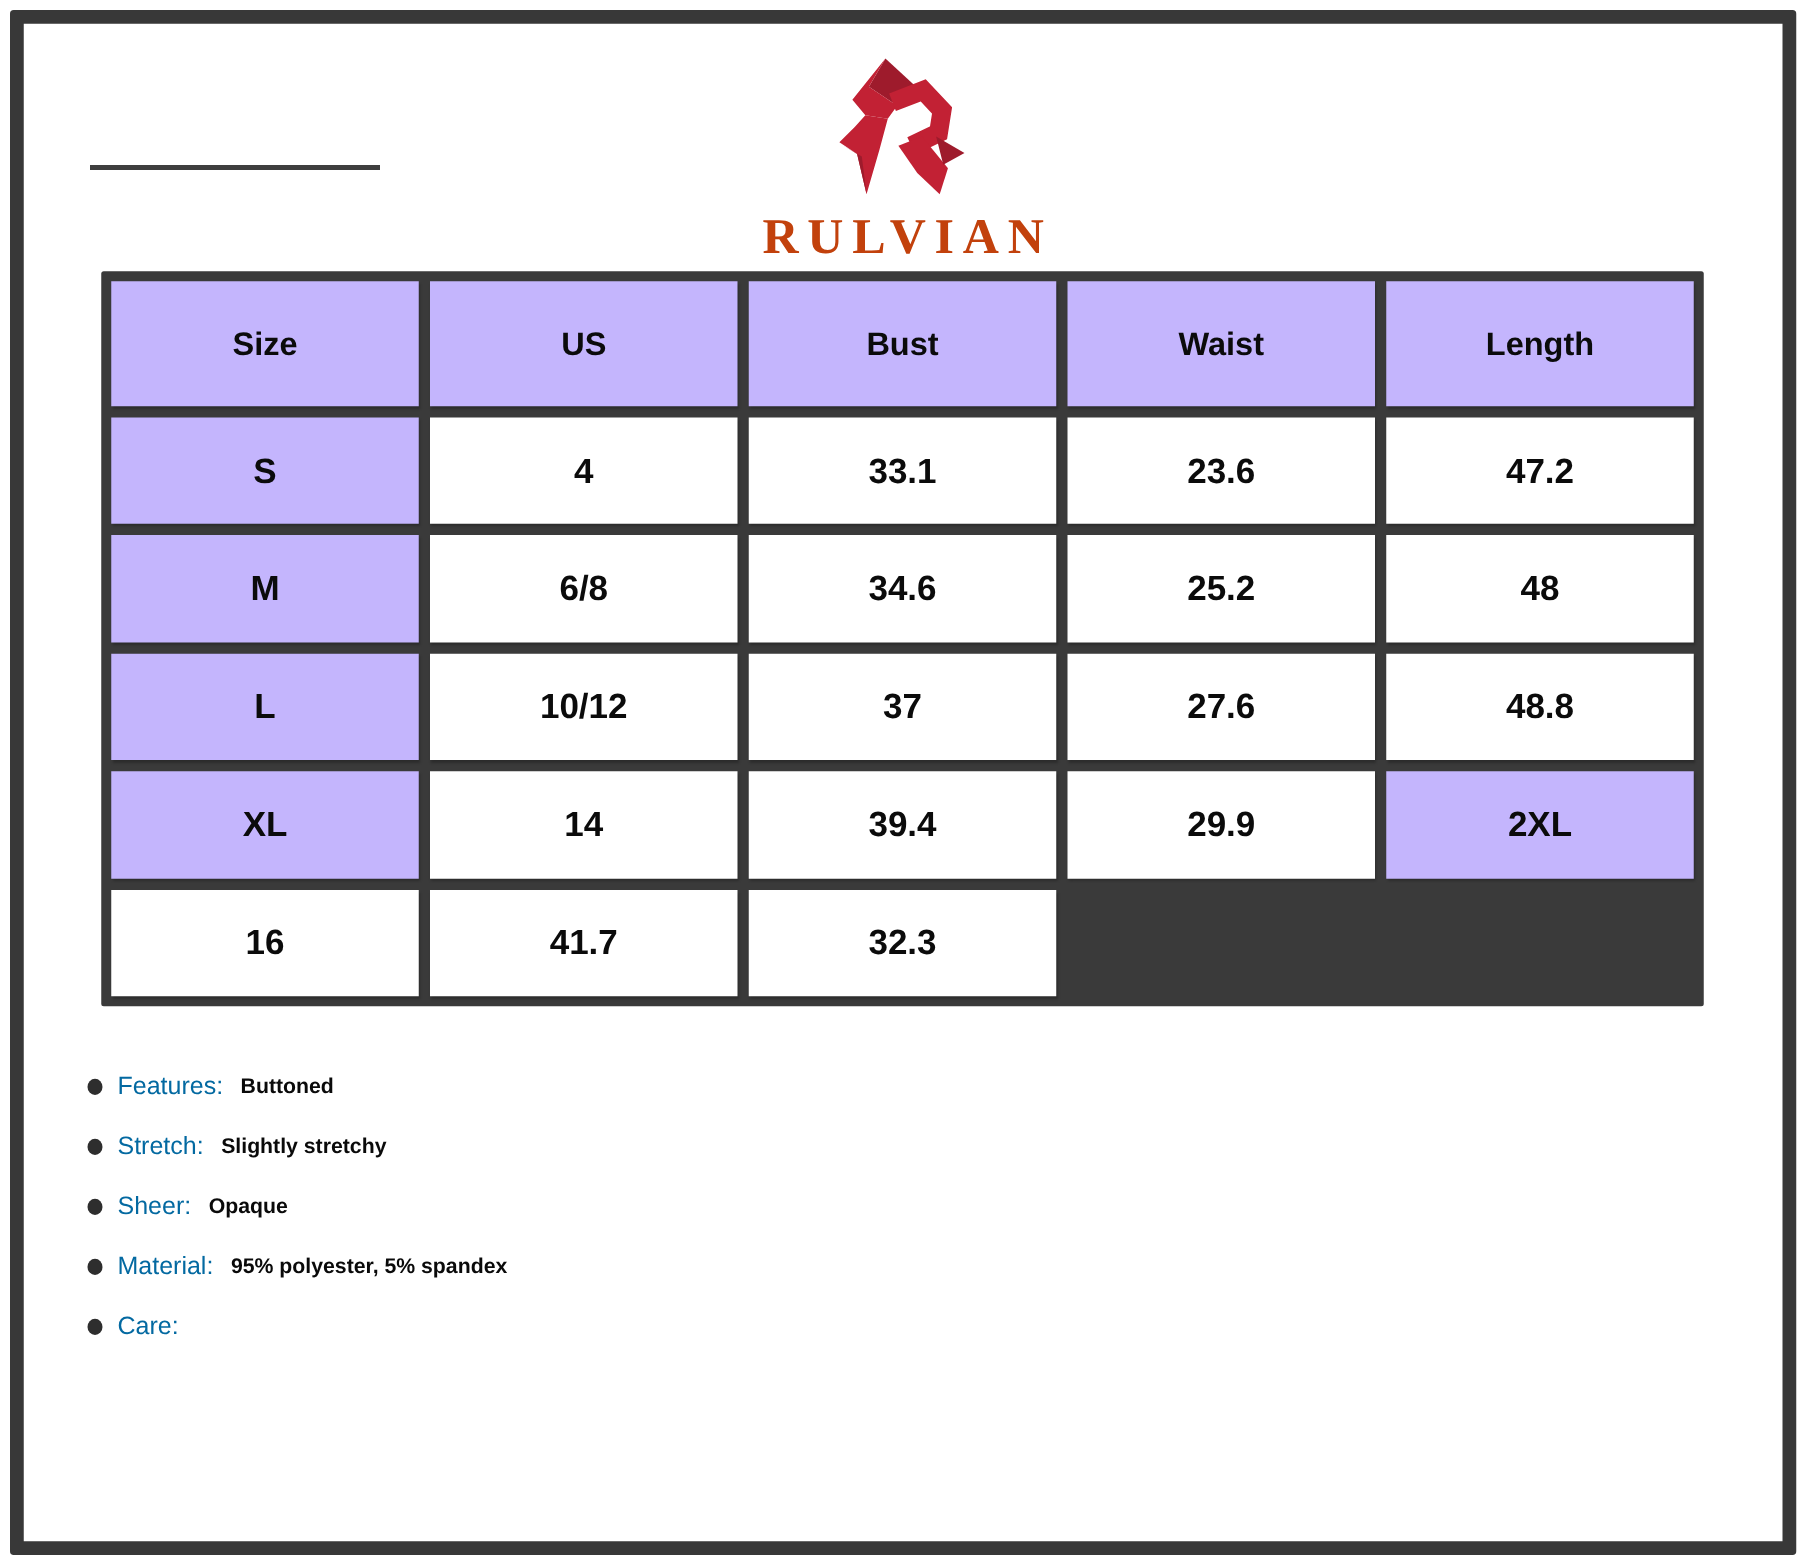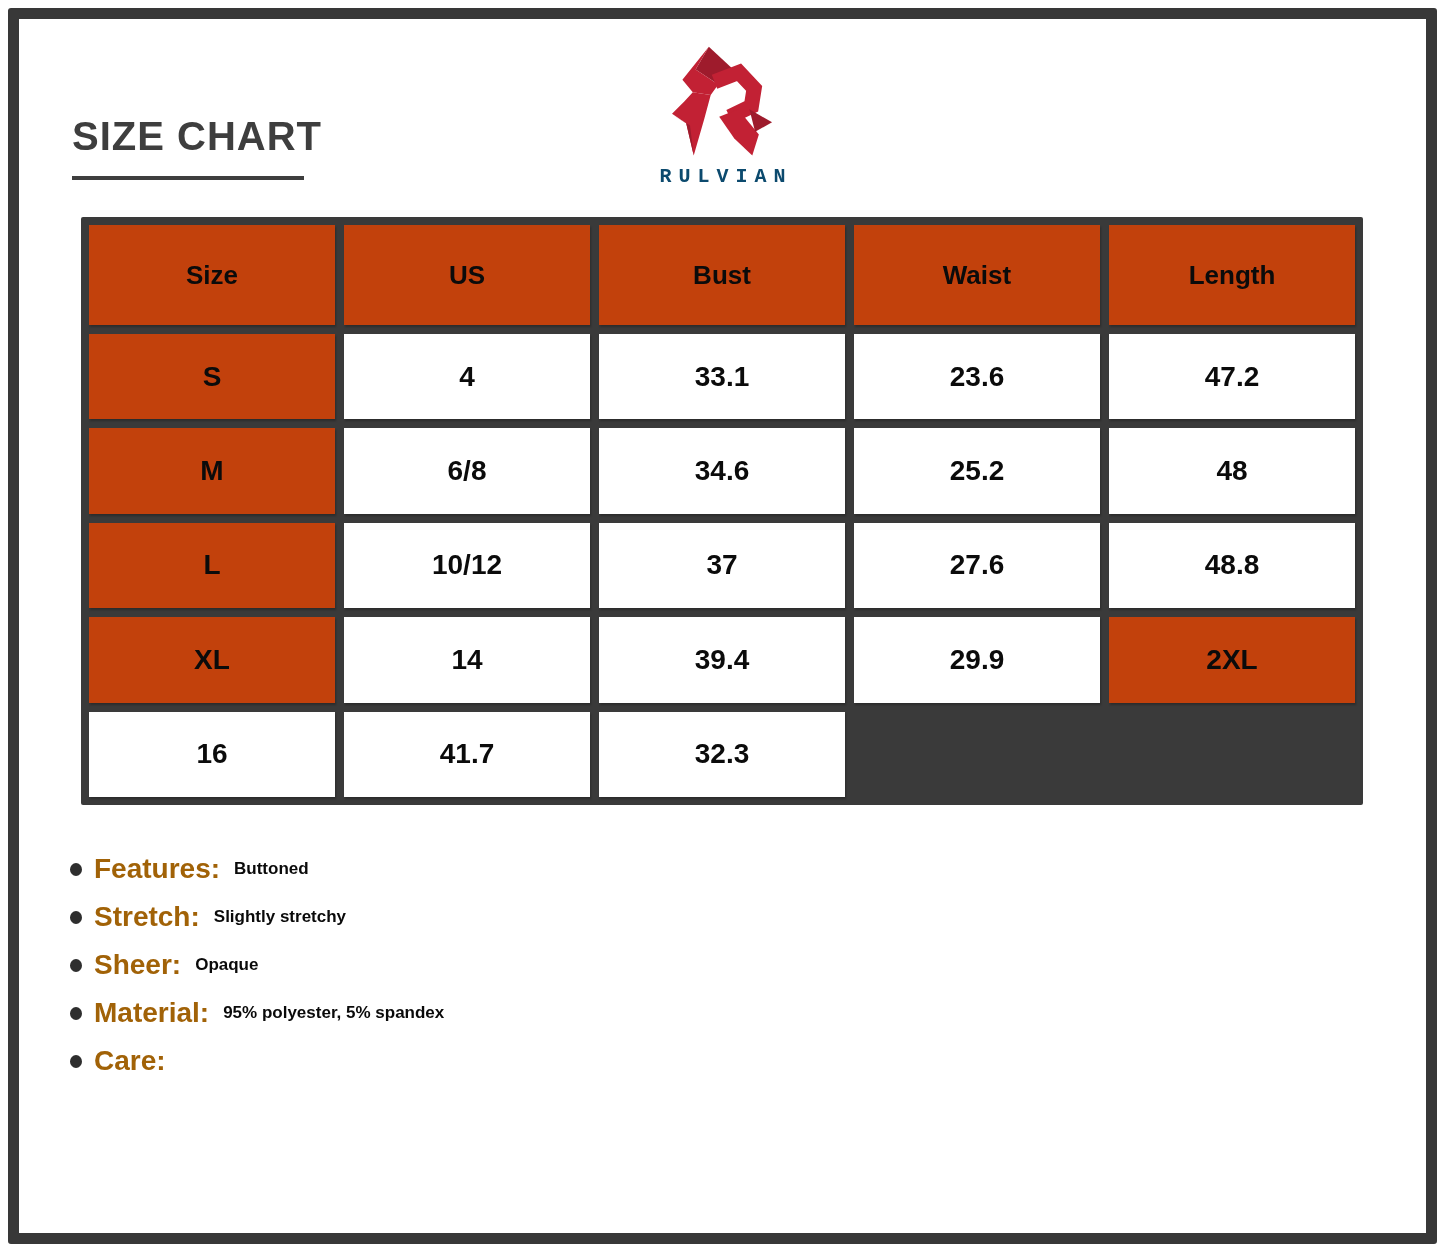--- a/index.html
+++ b/index.html
@@ -19,54 +19,53 @@
     margin:0;line-height:1.1;
   }
   .title-underline{width:232px;height:4px;background:#3e3e3e;margin-top:18px;}
   
   .logo-block{
     position:absolute;left:50%;top:44px;transform:translateX(-50%);
     display:flex;flex-direction:column;align-items:center;
   }
   .logo-mark{width:124px;height:118px;}
   .brand-name{
-    font-family:Liberation Mono, monospace;font-weight:bold;font-size:20px;
-    color:#0c4a6e;letter-spacing:7px;margin-top:3px;text-indent:7px;
+    font-family:Liberation Serif, serif;font-weight:bold;font-size:40px;
+    color:#c2410c;letter-spacing:7px;margin-top:3px;text-indent:7px;
   }
   
   .size-table{
     position:absolute;left:81px;top:217px;width:1282px;height:588px;
     background:#3a3a3a;border-radius:2px;box-sizing:border-box;
     display:grid;grid-template-columns:repeat(5,1fr);
     grid-template-rows:100px repeat(5,1fr);gap:9px;padding:8px;
   }
   .cell{
     display:flex;align-items:center;justify-content:center;
     background:#ffffff;font-weight:bold;font-size:28px;color:#0b0b0b;
     box-shadow:1px 2px 2px rgba(0,0,0,0.25);
   }
-  .cell.gray{background:#c2410c;}
+  .cell.gray{background:#c4b5fd;}
   .cell.header{font-size:26px;}
   
   .details{position:absolute;left:70px;top:845px;}
   .detail-row{display:flex;align-items:center;height:48px;}
   .bullet{
     width:12px;height:13px;border-radius:50%;background:#2e2e2e;
     margin-right:12px;flex:0 0 auto;
   }
-  .detail-label{font-weight:bold;font-size:28px;color:#a16207;margin-right:14px;white-space:nowrap;}
+  .detail-label{font-weight:normal;font-size:20px;color:#0369a1;margin-right:14px;white-space:nowrap;}
   .detail-value{font-weight:bold;font-size:17px;color:#0a0a0a;white-space:nowrap;}
 </style>
 </head>
 <body>
 
 <div class="frame"></div>
 
 <div class="title-block">
-  <h1 class="page-title">SIZE CHART</h1>
   <div class="title-underline"></div>
 </div>
 
 <div class="logo-block">
   <svg class="logo-mark" viewBox="0 0 130 125" xmlns="http://www.w3.org/2000/svg" aria-hidden="true">
     <polygon fill="#9e1b2c" points="50,3 76,27 60,43 36,27"></polygon>
     <polygon fill="#c22134" points="22,38 50,3 36,27 60,43 52,54 33,51"></polygon>
     <polygon fill="#c22134" points="33,51 52,54 45,80 34,118 26,84 11,74 24,61"></polygon>
     <polygon fill="#9e1b2c" points="26,84 34,118 30,86 13,76"></polygon>
     <path fill="none" stroke="#c22134" stroke-width="16" stroke-miterlimit="8" d="M56,40 L82,30 L98,47 L95,66 L72,77"></path>

